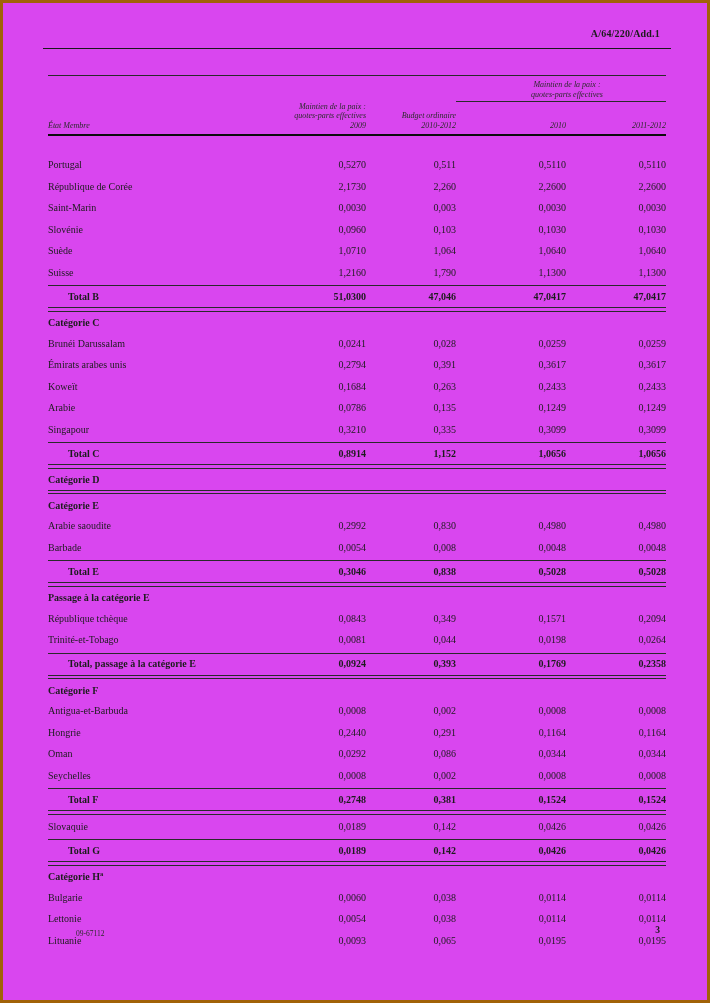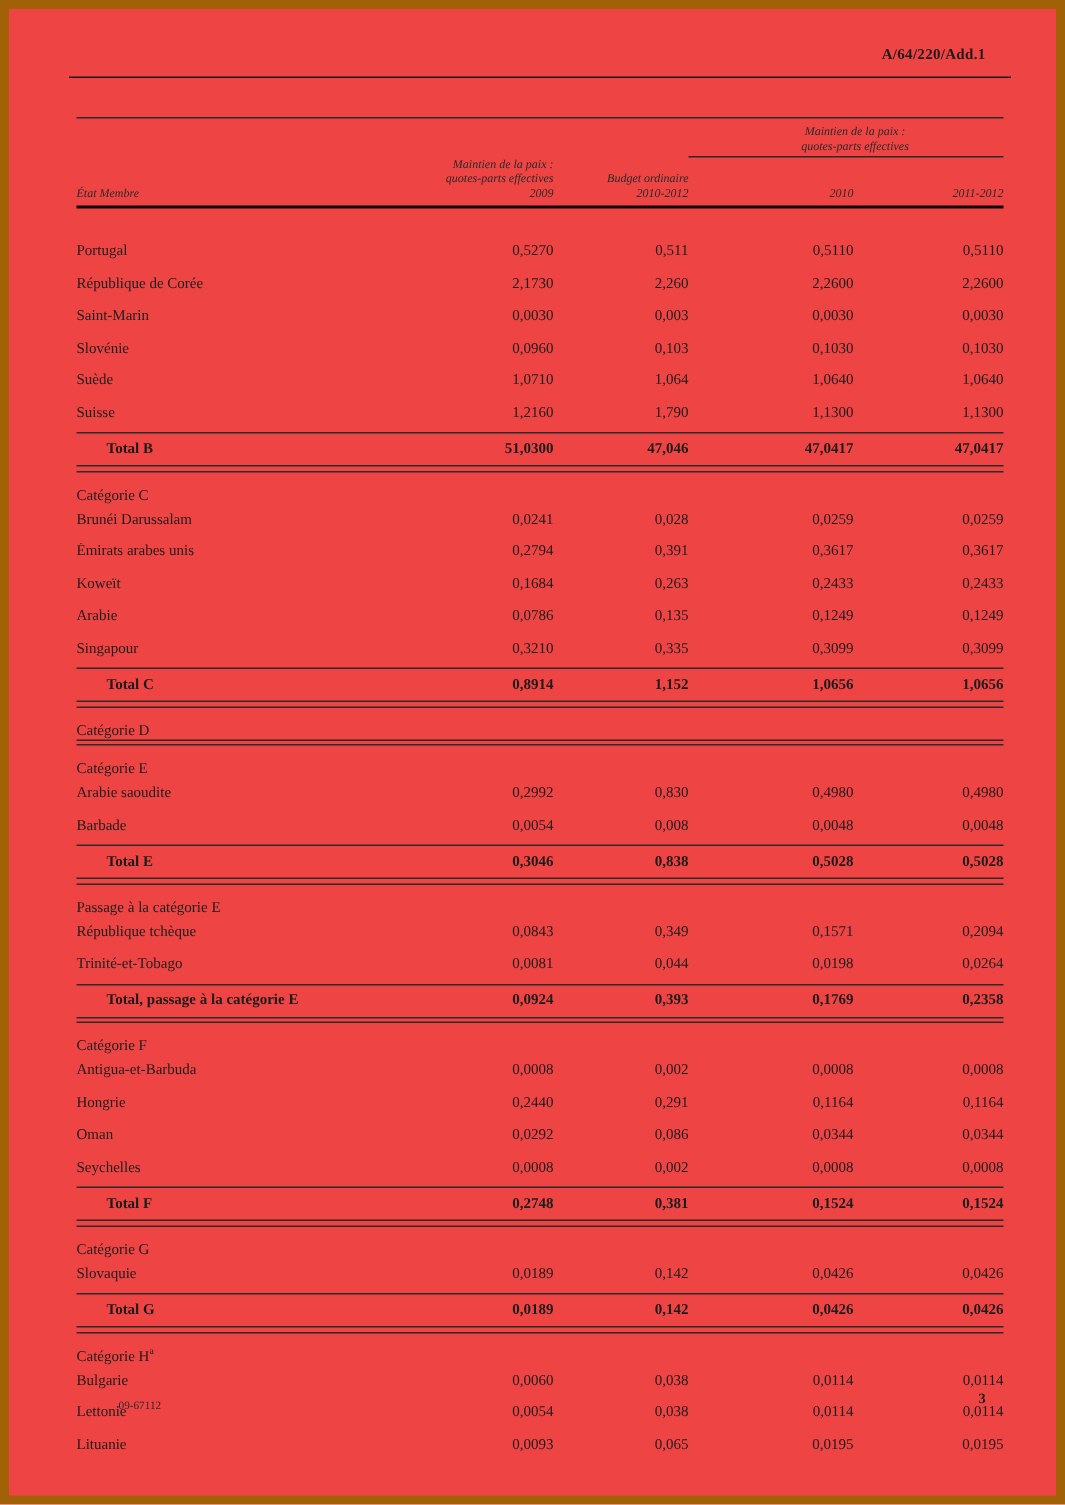--- a/index.html
+++ b/index.html
@@ -1,20 +1,20 @@
 <!DOCTYPE html>
 <html><head>
 <meta charset="utf-8">
 <style>
   * { margin:0; padding:0; box-sizing:border-box; }
   html,body { background:#ffffff; }
   body { font-family:"Liberation Serif","DejaVu Serif",serif; color:#1c1c1c; }
   .page {
-    position:relative; width:710px; height:1003px; background:#ef4444;
-    border:6px solid #a16207; overflow:hidden;
+    position:relative; width:710px; height:1003px; background:#d946ef;
+    border:3px solid #a16207; overflow:hidden;
   }
   .docref {
     position:absolute; top:25px; right:47px;
     font-weight:bold; font-size:10px; letter-spacing:.2px;
   }
   .docref-rule {
     position:absolute; top:45px; left:40px; width:628px;
     border-top:1.5px solid #1a1a1a;
   }
   .table-wrap { position:absolute; top:72px; left:45px; width:618px; }
@@ -34,21 +34,21 @@
   .th4 { width:110px; text-align:right; }
   .th5 { width:100px; text-align:right; }
 
   
   .tbody { padding-top:18px; }
   .section { margin-bottom:2.5px; border-bottom:1px solid #2a2a2a; }
   .section.first { }
   .section:not(.first) { border-top:1px solid #2a2a2a; padding-top:1px; }
   .section.open { border-bottom:none; }
   .row { display:flex; align-items:center; height:21.5px; font-size:10px; }
-  .heading-row { height:20px; font-weight:normal;align-items:flex-end; }
+  .heading-row { height:20px; font-weight:bold; }
   .heading-row sup { font-size:6.5px; line-height:0; vertical-align:super; }
   .note-row { height:20px; }
   .c1 { width:213px; text-align:left; padding-right:4px; overflow:hidden; }
   .c2 { width:105px; text-align:right; }
   .c3 { width:90px;  text-align:right; }
   .c4 { width:110px; text-align:right; }
   .c5 { width:100px; text-align:right; }
   .total-row {
     height:auto; border-top:1px solid #2a2a2a; margin-top:2px;
     padding:4.5px 0 5.5px; font-weight:bold;
@@ -274,23 +274,20 @@
           </div>
           <div class="row total-row">
             <div class="c1">Total F</div>
             <div class="c2">0,2748</div>
             <div class="c3">0,381</div>
             <div class="c4">0,1524</div>
             <div class="c5">0,1524</div>
           </div>
         </div>
         <div class="section">
-          <div class="row heading-row">
-            <div class="c1">Catégorie G</div>
-          </div>
           <div class="row data-row">
             <div class="c1">Slovaquie</div>
             <div class="c2">0,0189</div>
             <div class="c3">0,142</div>
             <div class="c4">0,0426</div>
             <div class="c5">0,0426</div>
           </div>
           <div class="row total-row">
             <div class="c1">Total G</div>
             <div class="c2">0,0189</div>

